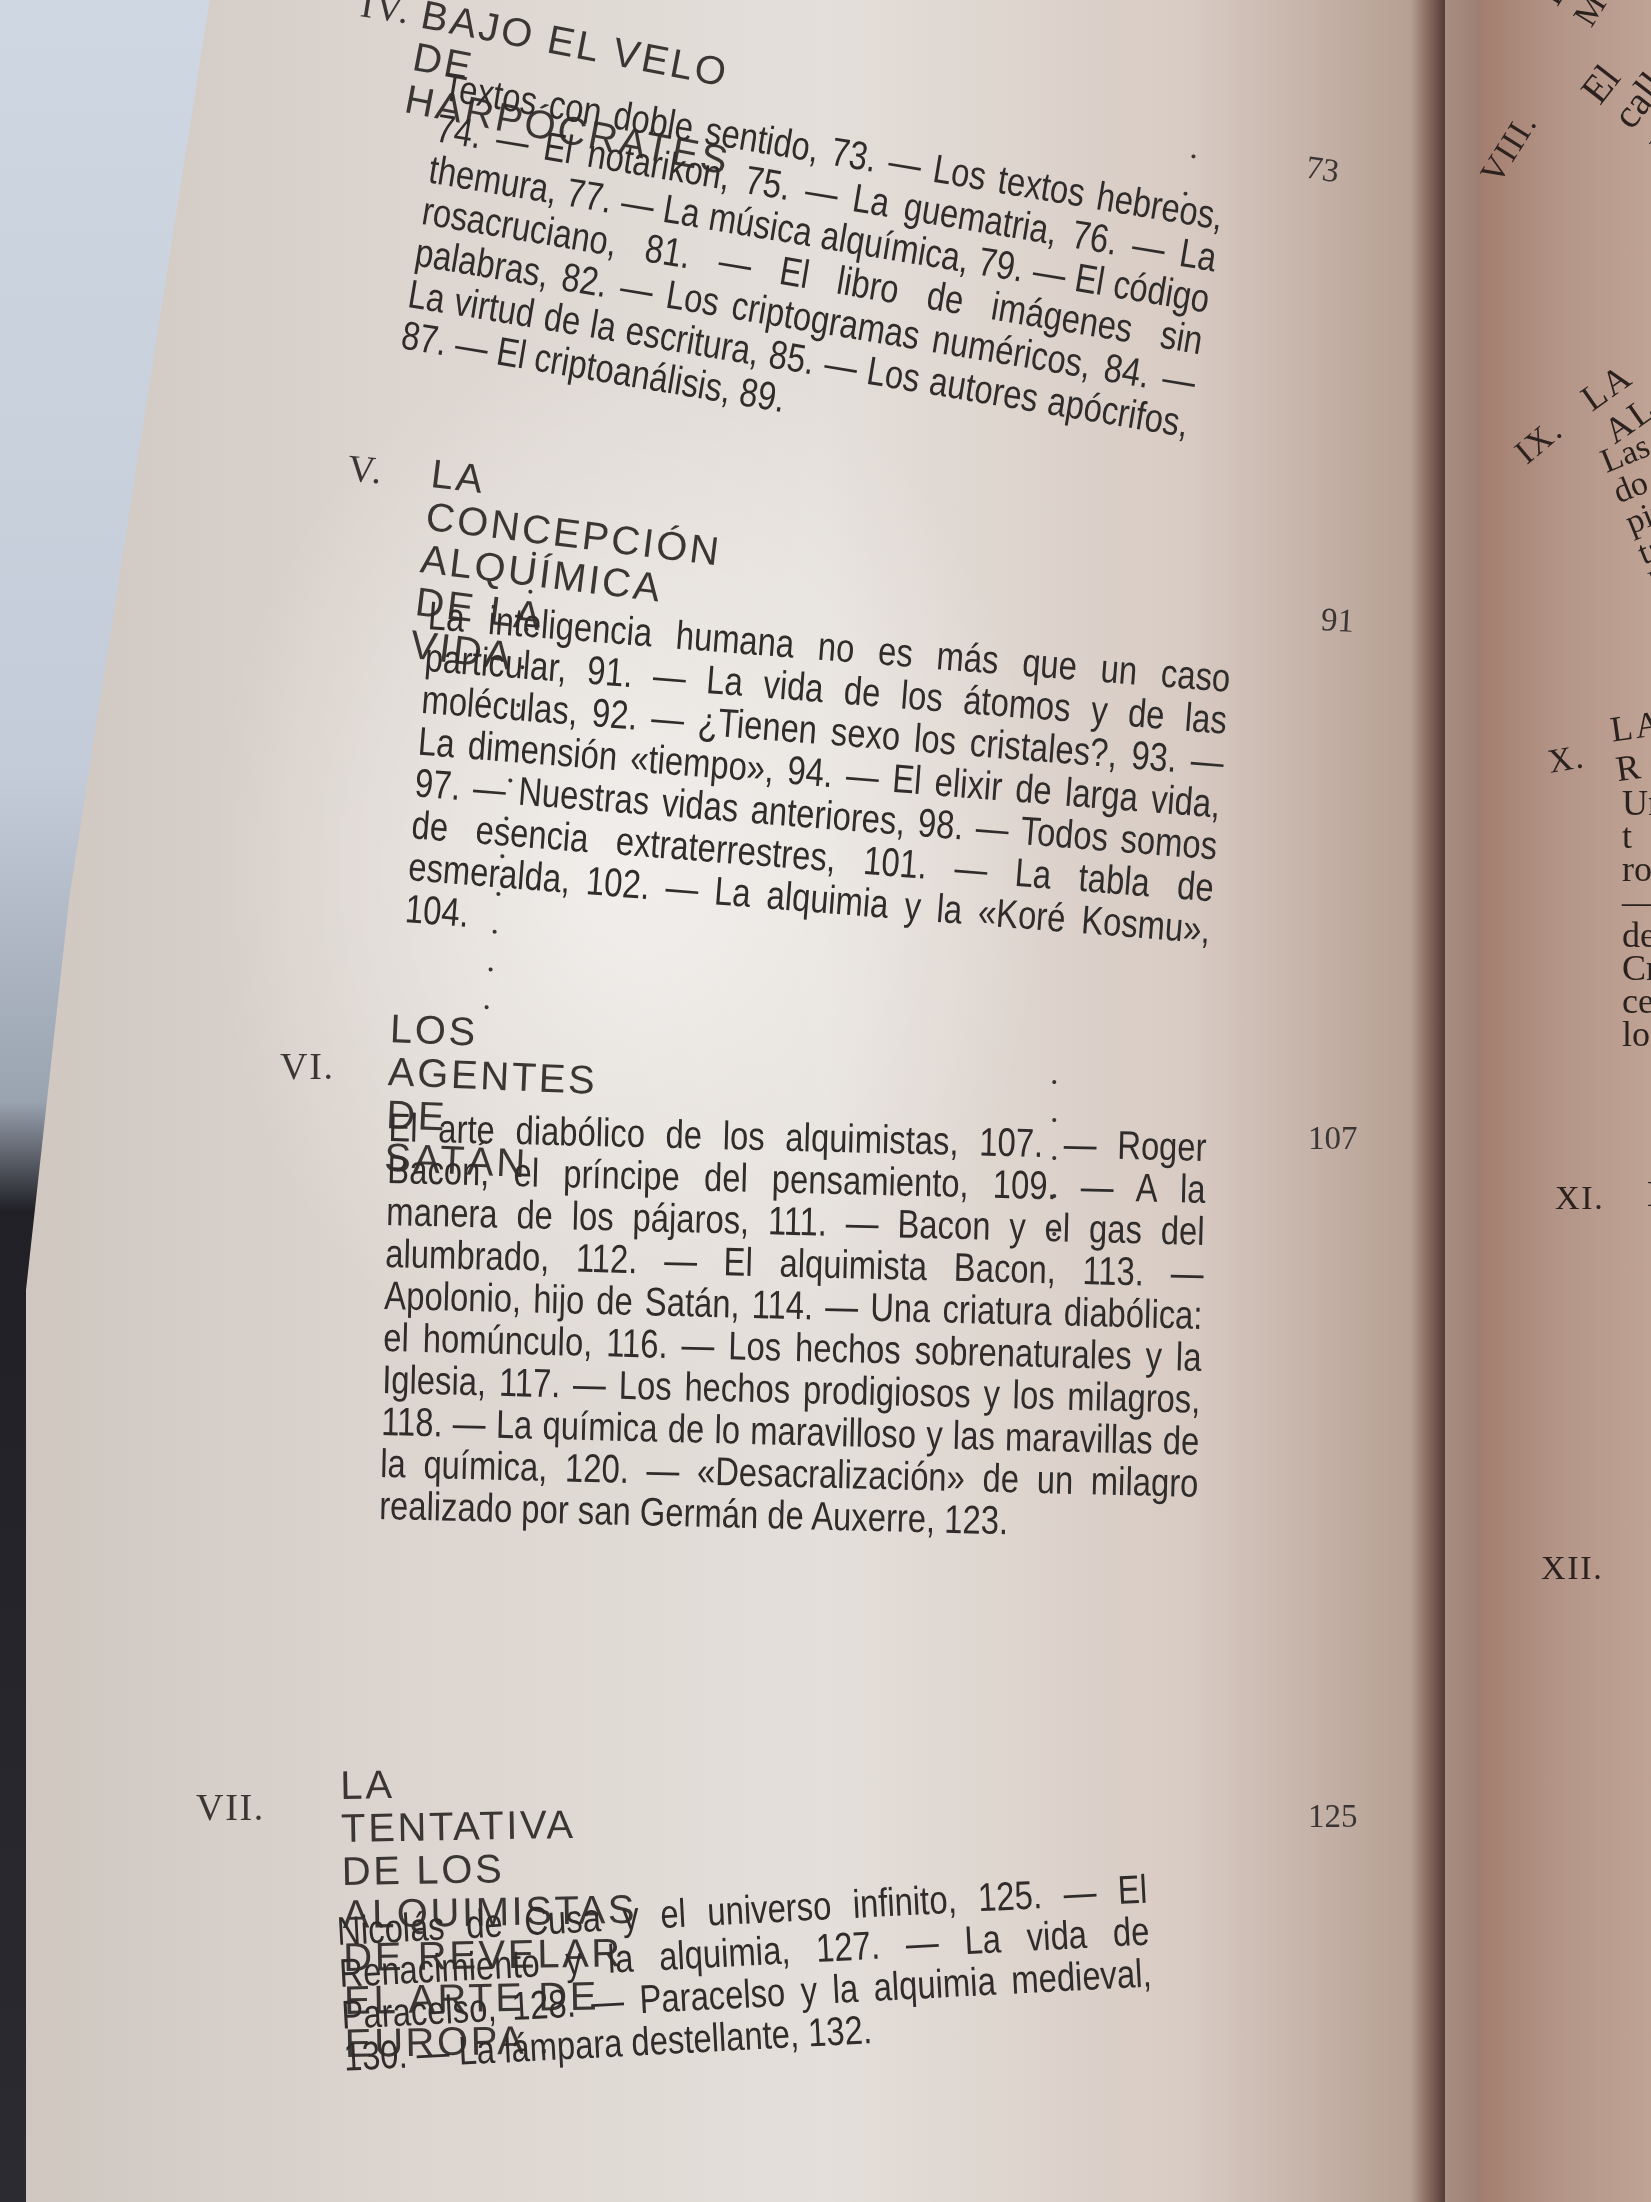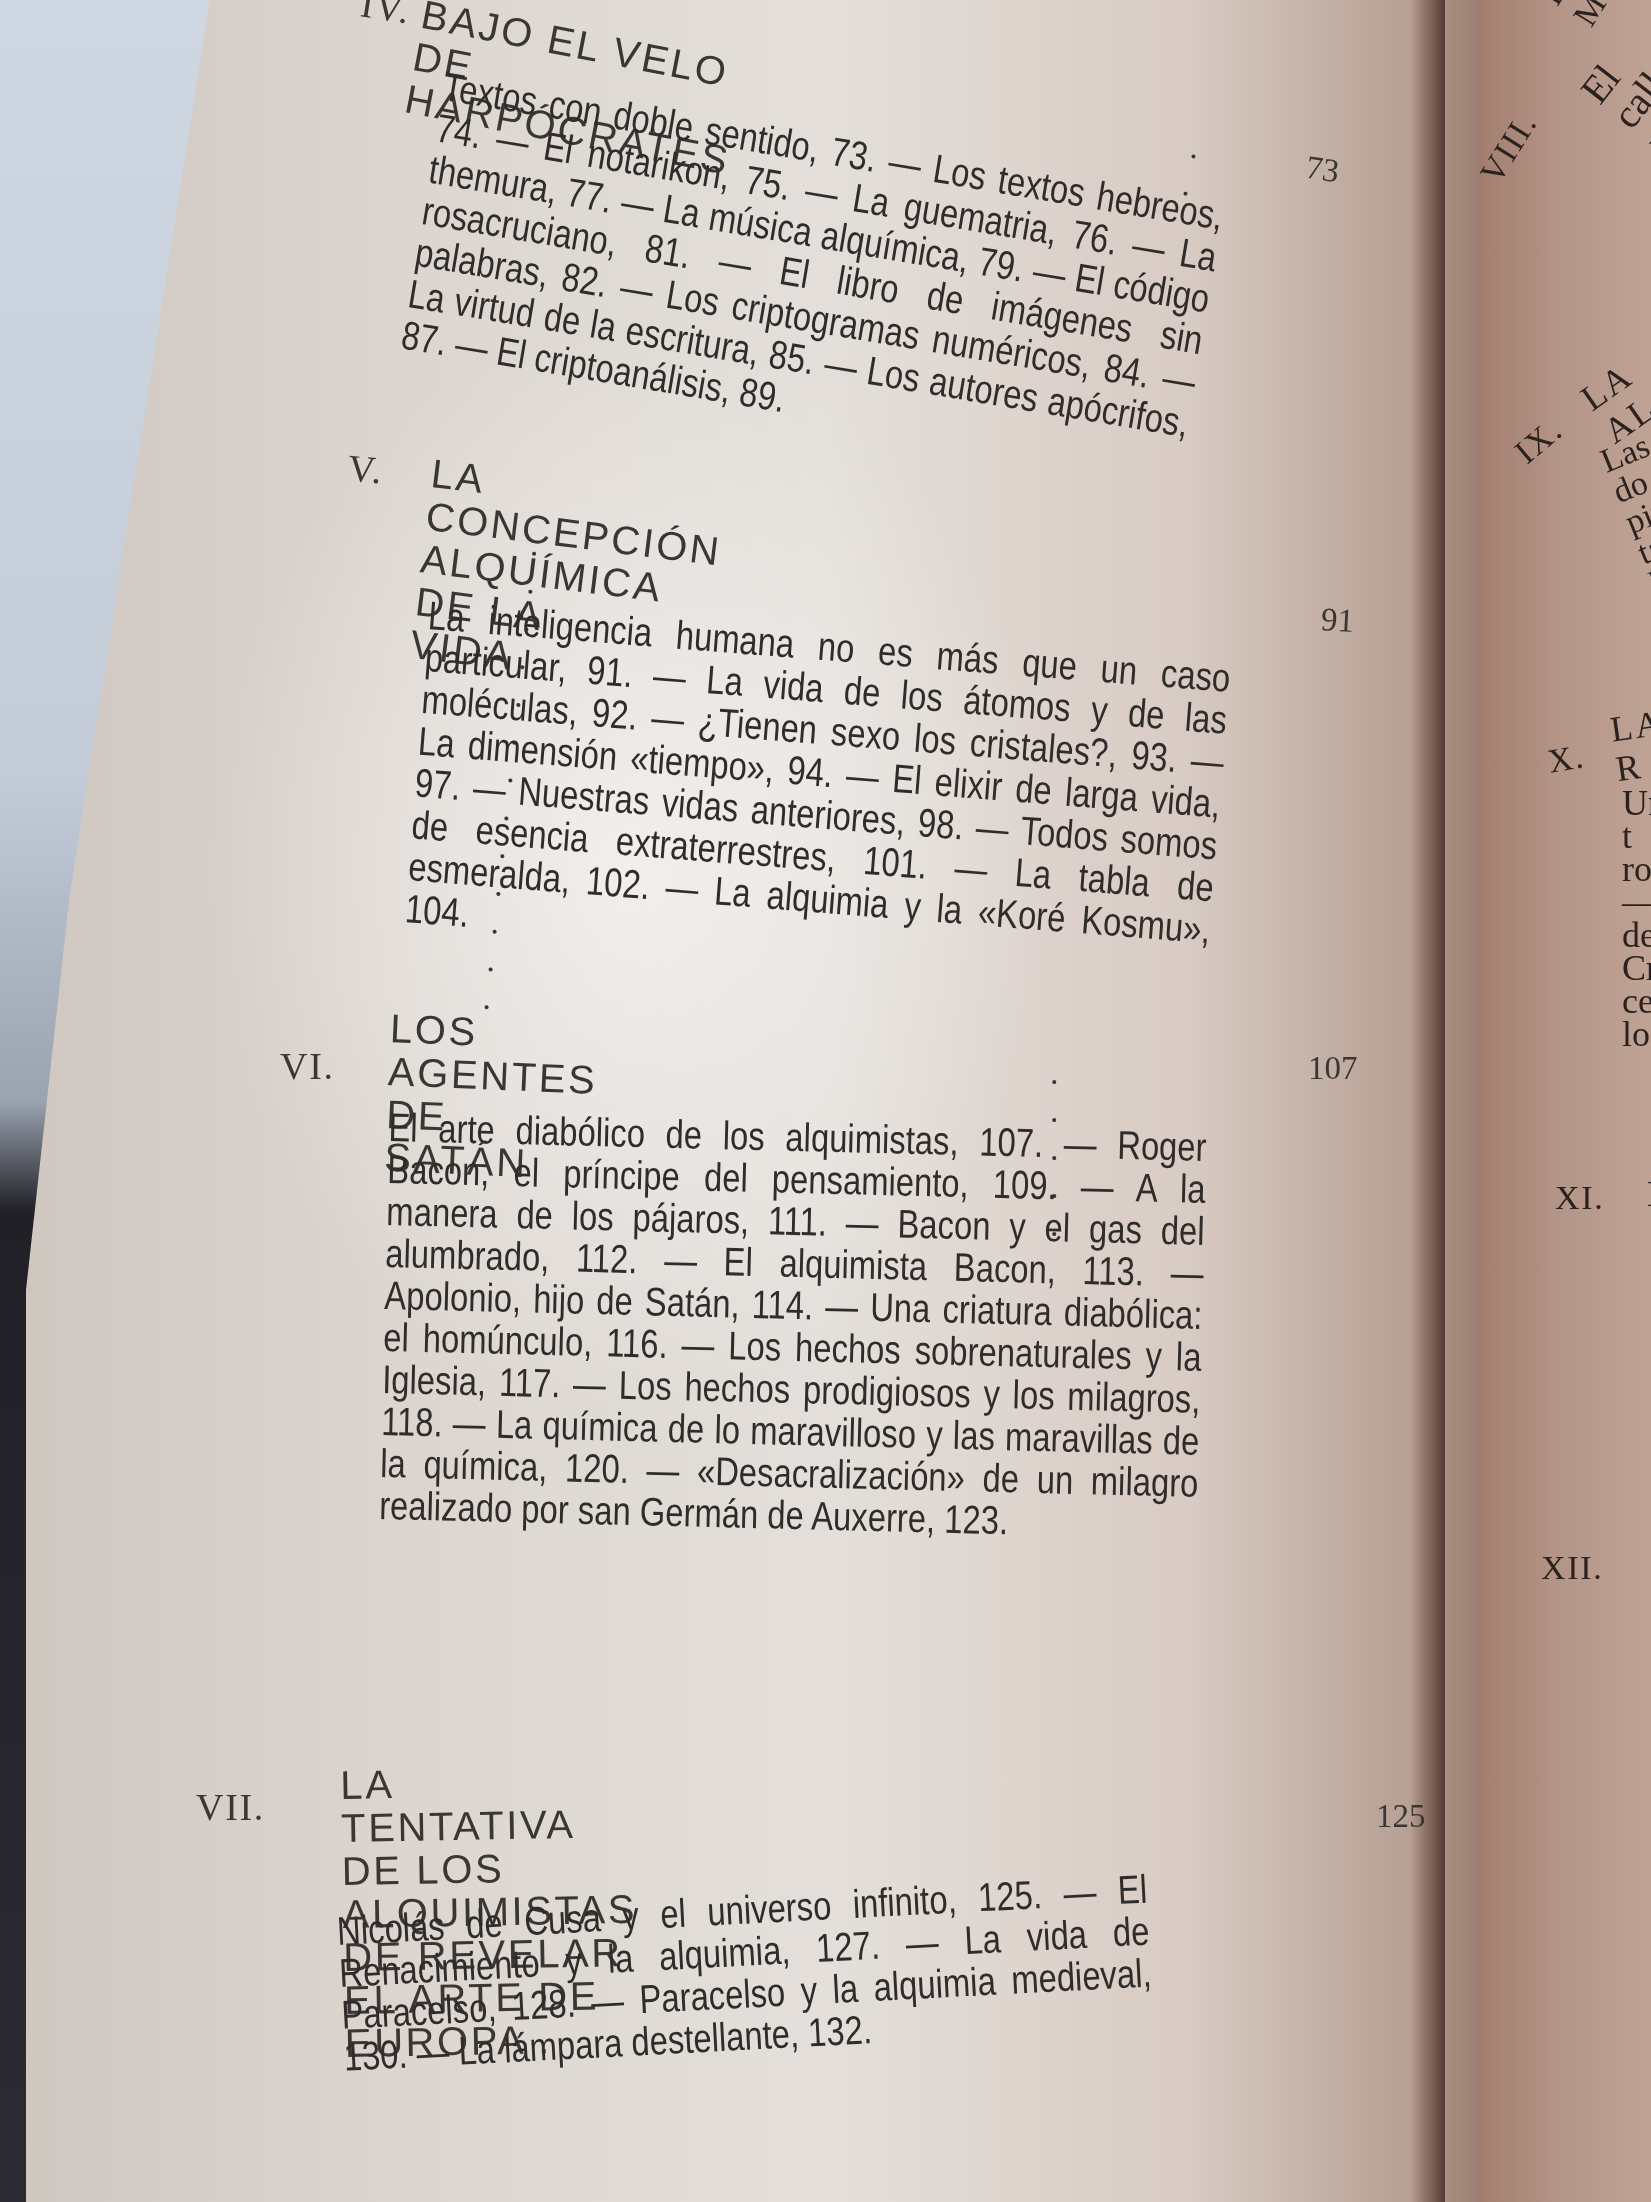--- a/index.html
+++ b/index.html
@@ -113,25 +113,25 @@
 VIDA</div>
     <div class="leader" style="left:533px;top:525px;transform:rotate(6deg);transform-origin:left top;">. . . . . . . . . . . . .</div>
     <div class="page-no" style="left:1321px;top:602px;transform:rotate(3deg);">91</div>
     <div class="summary" style="left:430px;top:594px;width:981px;transform:rotate(4.5deg) scaleX(0.82);">La inteligencia humana no es más que un caso particular, 91. — La vida de los átomos y de las moléculas, 92. — ¿Tienen sexo los cristales?, 93. — La dimensión «tiempo», 94. — El elixir de larga vida, 97. — Nuestras vidas anteriores, 98. — Todos somos de esencia extraterrestres, 101. — La tabla de esmeralda, 102. — La alquimia y la «Koré Kosmu», 104.</div>
   </div>
 
   <div class="entry">
     <div class="ch-num" style="left:280px;top:1044px;">VI.</div>
     <div class="ch-title" style="left:391px;top:1007px;transform:rotate(2.5deg);transform-origin:left top;">LOS AGENTES DE SATÁN</div>
     <div class="leader" style="left:1050px;top:1054px;">. . . . .</div>
-    <div class="page-no" style="left:1308px;top:1050px;">107</div>
+    <div class="page-no" style="left:1308px;top:1120px;">107</div>
     <div class="summary" style="left:389px;top:1106px;width:998px;transform:rotate(1.4deg) scaleX(0.82);">El arte diabólico de los alquimistas, 107. — Roger Bacon, el príncipe del pensamiento, 109. — A la manera de los pájaros, 111. — Bacon y el gas del alumbrado, 112. — El alquimista Bacon, 113. — Apolonio, hijo de Satán, 114. — Una criatura diabólica: el homúnculo, 116. — Los hechos sobrenaturales y la Iglesia, 117. — Los hechos prodigiosos y los milagros, 118. — La química de lo maravilloso y las maravillas de la química, 120. — «Desacralización» de un milagro realizado por san Germán de Auxerre, 123.</div>
   </div>
 
   <div class="entry">
     <div class="ch-num" style="left:196px;top:1772px;margin-top:13px;">VII.</div>
     <div class="ch-title" style="left:340px;top:1764px;transform:rotate(-1deg);transform-origin:left top;">LA TENTATIVA DE LOS ALQUIMISTAS
 DE REVELAR EL ARTE DE EUROPA .</div>
-    <div class="page-no" style="left:1376px;top:1798px;text-align:right;">125</div>
+    <div class="page-no" style="left:1308px;top:1798px;text-align:right;">125</div>
     <div class="summary" style="left:336px;top:1910px;width:989px;transform:rotate(-3deg) scaleX(0.82);">Nicolás de Cusa y el universo infinito, 125. — El Renacimiento y la alquimia, 127. — La vida de Paracelso, 128. — Paracelso y la alquimia medieval, 130. — La lámpara destellante, 132.</div>
   </div>
 </div>
 
 
 </body></html>

